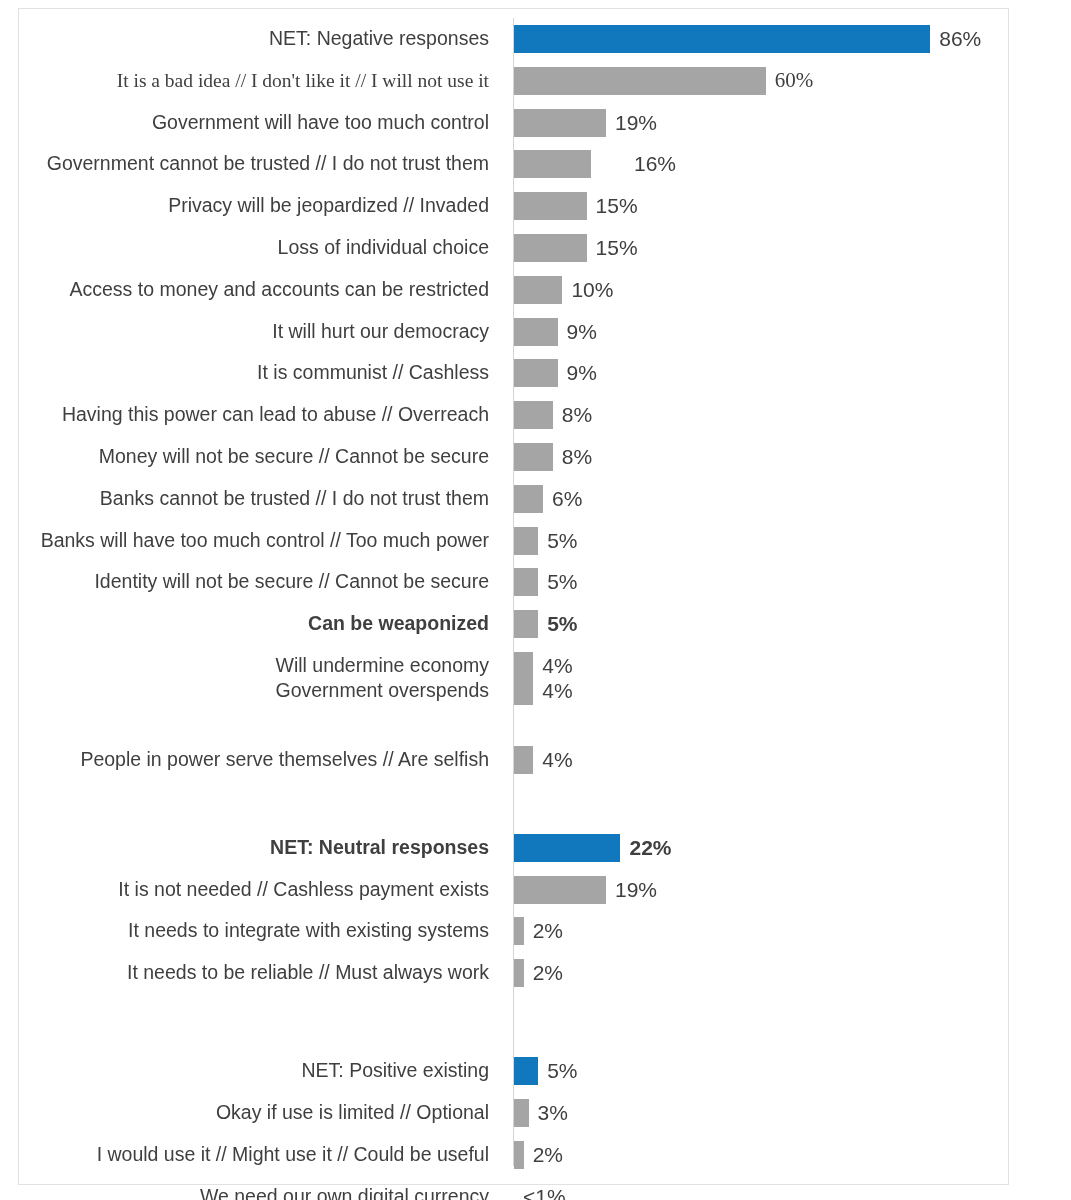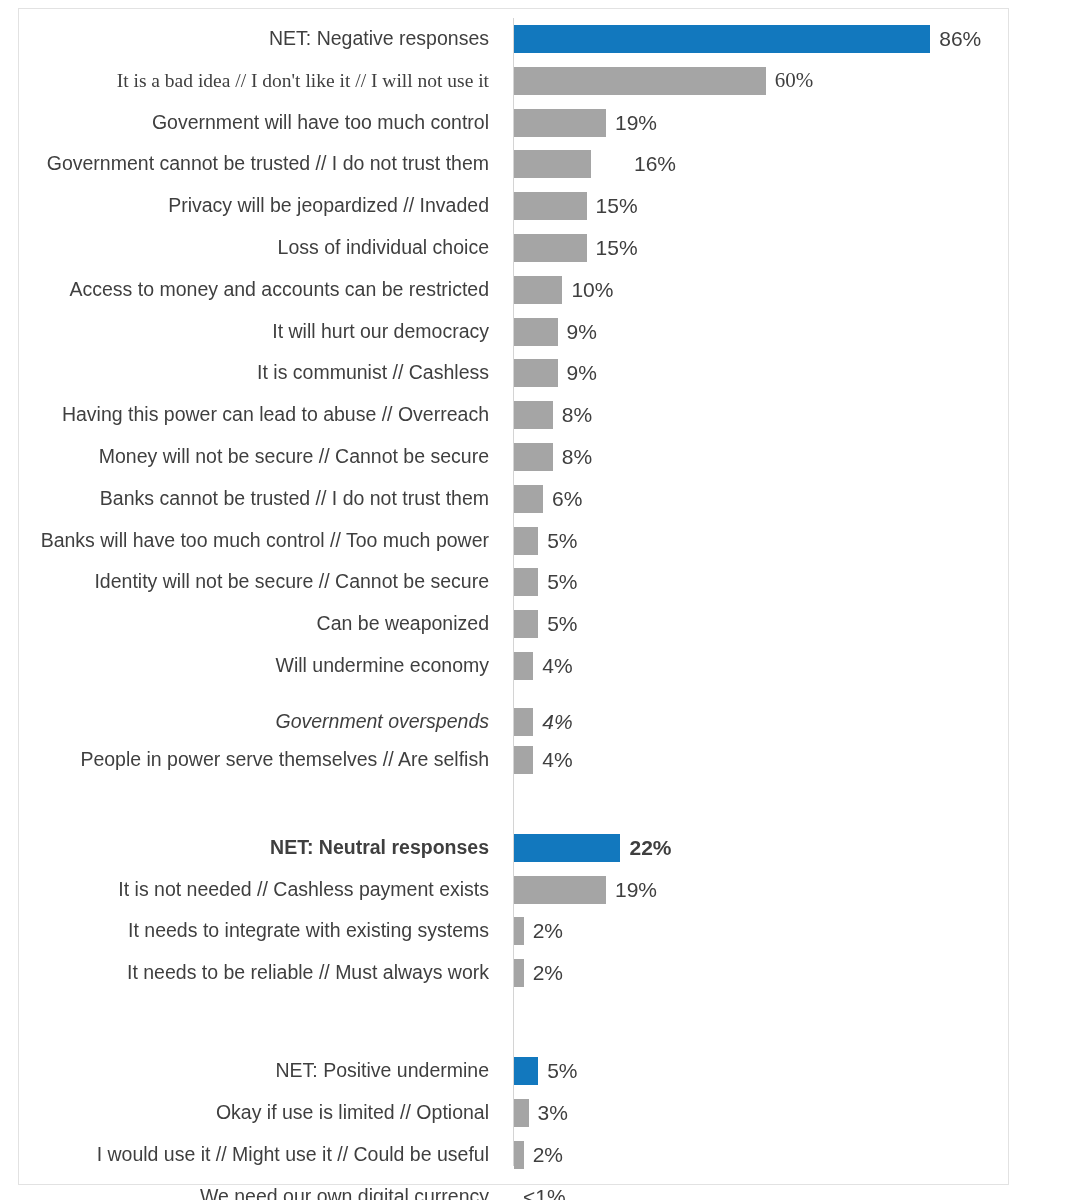--- a/index.html
+++ b/index.html
@@ -188,35 +188,35 @@
             <div class="val-label" style="left: 33.2px;">5%</div>
           </div>
         </div>
         <div class="bar-row" style="top: 552.4px;">
           <div class="cat-label">Identity will not be secure // Cannot be secure</div>
           <div class="bar-track">
             <div class="bar" style="width: 24.2px;"></div>
             <div class="val-label" style="left: 33.2px;">5%</div>
           </div>
         </div>
-        <div class="bar-row" style="top: 594.2px;">
+        <div class="bar-row" style="top: 594.2px; font-weight: bold;">
           <div class="cat-label">Can be weaponized</div>
           <div class="bar-track">
             <div class="bar" style="width: 24.2px;"></div>
             <div class="val-label" style="left: 33.2px;">5%</div>
           </div>
         </div>
         <div class="bar-row" style="top: 636px;">
           <div class="cat-label">Will undermine economy</div>
           <div class="bar-track">
             <div class="bar" style="width: 19.36px;"></div>
             <div class="val-label" style="left: 28.36px;">4%</div>
           </div>
         </div>
-        <div class="bar-row" style="top: 692px; font-style: italic;">
+        <div class="bar-row" style="top: 661px;">
           <div class="cat-label">Government overspends</div>
           <div class="bar-track">
             <div class="bar" style="width: 19.36px;"></div>
             <div class="val-label" style="left: 28.36px;">4%</div>
           </div>
         </div>
         <div class="bar-row" style="top: 730px;">
           <div class="cat-label">People in power serve themselves // Are selfish</div>
           <div class="bar-track">
             <div class="bar" style="width: 19.36px;"></div>
@@ -245,21 +245,21 @@
           </div>
         </div>
         <div class="bar-row" style="top: 943.23px;">
           <div class="cat-label">It needs to be reliable // Must always work</div>
           <div class="bar-track">
             <div class="bar" style="width: 9.68px;"></div>
             <div class="val-label" style="left: 18.68px;">2%</div>
           </div>
         </div>
         <div class="bar-row" style="top: 1041.46px;">
-          <div class="cat-label">NET: Positive undermine</div>
+          <div class="cat-label">NET: Positive existing</div>
           <div class="bar-track">
             <div class="bar net" style="width: 24.2px;"></div>
             <div class="val-label" style="left: 33.2px;">5%</div>
           </div>
         </div>
         <div class="bar-row" style="top: 1083.26px;">
           <div class="cat-label">Okay if use is limited // Optional</div>
           <div class="bar-track">
             <div class="bar" style="width: 14.52px;"></div>
             <div class="val-label" style="left: 23.52px;">3%</div>

